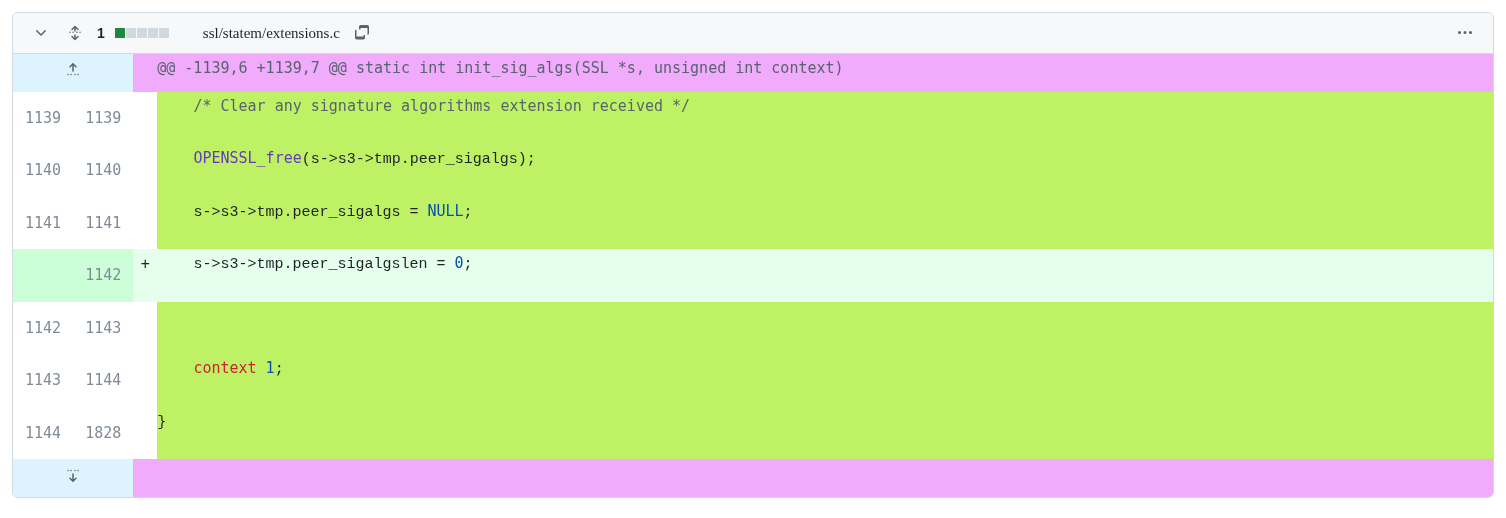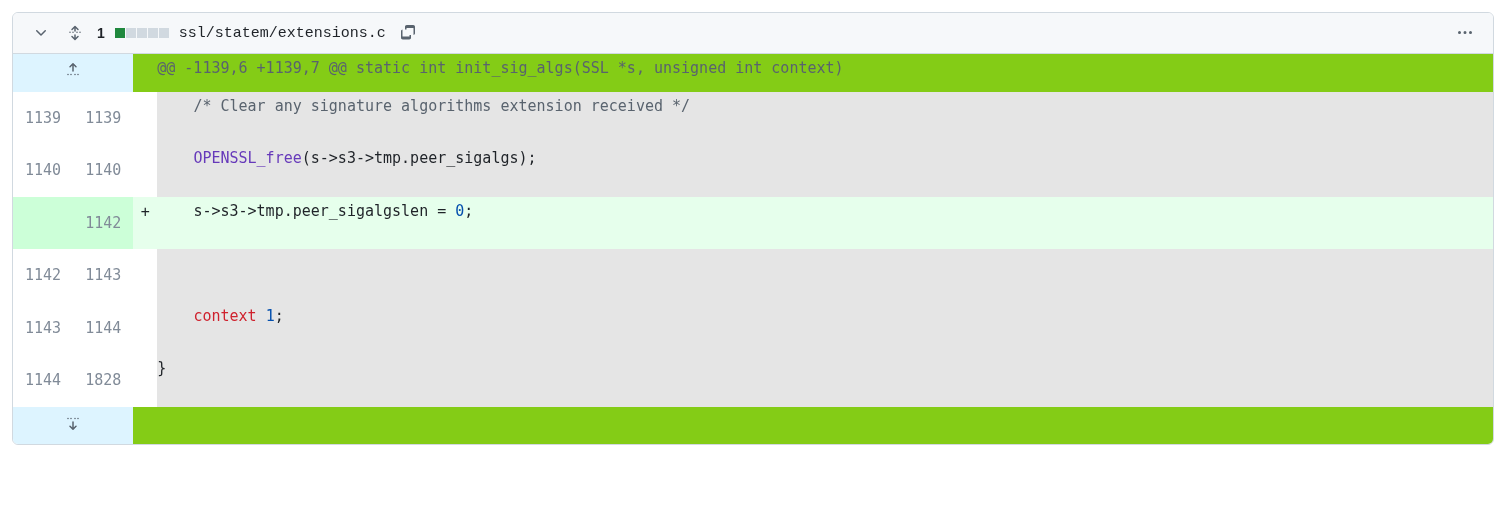--- a/index.html
+++ b/index.html
@@ -48,23 +48,24 @@
     align-items: center;
   }
   .diffstat-block {
     width: 10px;
     height: 10px;
     display: inline-block;
   }
   .diffstat-add { background: #1f883d; }
   .diffstat-neutral { background: #d1d9e0; }
   .file-path {
-    font-family: Liberation Mono, monospace;
+    font-family: Liberation Serif, serif;
     font-size: 15px;
     color: #1f2328;
+    margin-left: 24px;
   }
   table.diff {
     width: 100%;
     border-collapse: collapse;
     font-family: ui-monospace, SFMono-Regular, "SF Mono", Menlo, Consolas, monospace;
     font-size: 15px;
     line-height: 1.9;
     tab-size: 4;
   }
   td.lineno {
@@ -84,45 +85,45 @@
     user-select: none;
     color: #1f2328;
     vertical-align: top;
     background: #ffffff;
   }
   td.code {
     padding: 0 12px 0 0;
     white-space: pre;
     color: #1f2328;
     vertical-align: top;
-    background: #e5e5e5;
+    background: #bef264;
   }
   tr.hunk td.lineno {
     background: #ddf4ff;
   }
   tr.hunk td.code, tr.hunk td.marker {
-    background: #84cc16;
+    background: #f0abfc;
     color: #59636e;
   }
   tr.hunk td.lineno.expand-cell {
     text-align: center;
     padding: 4px 0;
   }
   tr.addition td.lineno {
     background: #ccffd8;
   }
   tr.addition td.code, tr.addition td.marker {
     background: #e6ffec;
   }
   .tok-fn { color: #6639ba; }
   .tok-kw { color: #cf222e; }
   .tok-const { color: #0550ae; }
   .tok-num { color: #0550ae; }
   .tok-comment { color: #59636e; }
-  .tok-plain { color: #1f2328; }
+  .tok-plain { color: #1f2328; font-family: Liberation Mono, monospace; }
 </style>
 </head>
 <body>
 
 <div class="diff-container">
 
   <div class="file-header">
     <div class="file-header-left">
       <span class="chevron-icon">
         <svg width="16" height="16" viewBox="0 0 16 16">
@@ -174,20 +175,26 @@
           <td class="lineno">1139</td>
           <td class="marker"></td>
           <td class="code">    <span class="tok-comment">/* Clear any signature algorithms extension received */</span></td>
         </tr>
         <tr>
           <td class="lineno">1140</td>
           <td class="lineno">1140</td>
           <td class="marker"></td>
           <td class="code">    <span class="tok-fn">OPENSSL_free</span><span class="tok-plain">(s-&gt;s3-&gt;tmp.peer_sigalgs);</span></td>
         </tr>
+        <tr>
+          <td class="lineno">1141</td>
+          <td class="lineno">1141</td>
+          <td class="marker"></td>
+          <td class="code">    <span class="tok-plain">s-&gt;s3-&gt;tmp.peer_sigalgs = </span><span class="tok-const">NULL</span><span class="tok-plain">;</span></td>
+        </tr>
         <tr class="addition">
           <td class="lineno"></td>
           <td class="lineno">1142</td>
           <td class="marker">+</td>
           <td class="code">    <span class="tok-plain">s-&gt;s3-&gt;tmp.peer_sigalgslen = </span><span class="tok-num">0</span><span class="tok-plain">;</span></td>
         </tr>
         <tr>
           <td class="lineno">1142</td>
           <td class="lineno">1143</td>
           <td class="marker"></td>

